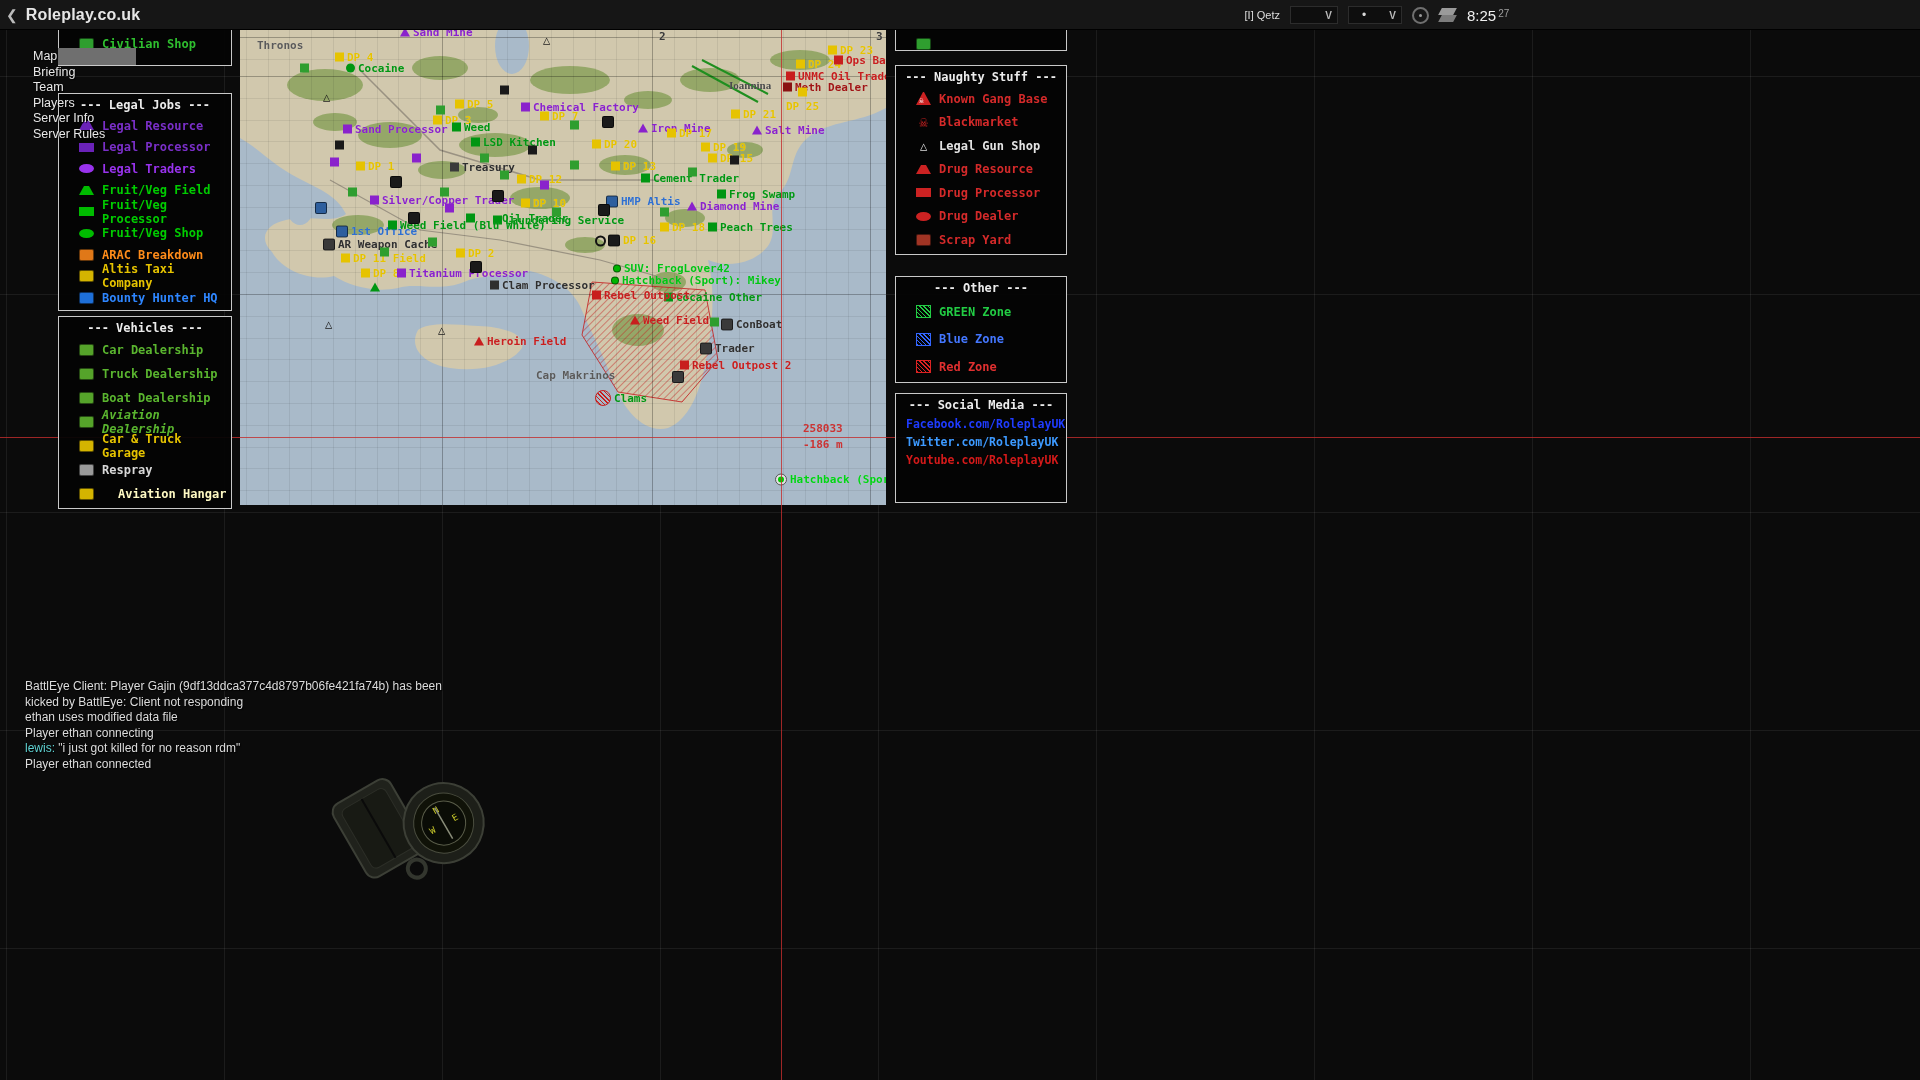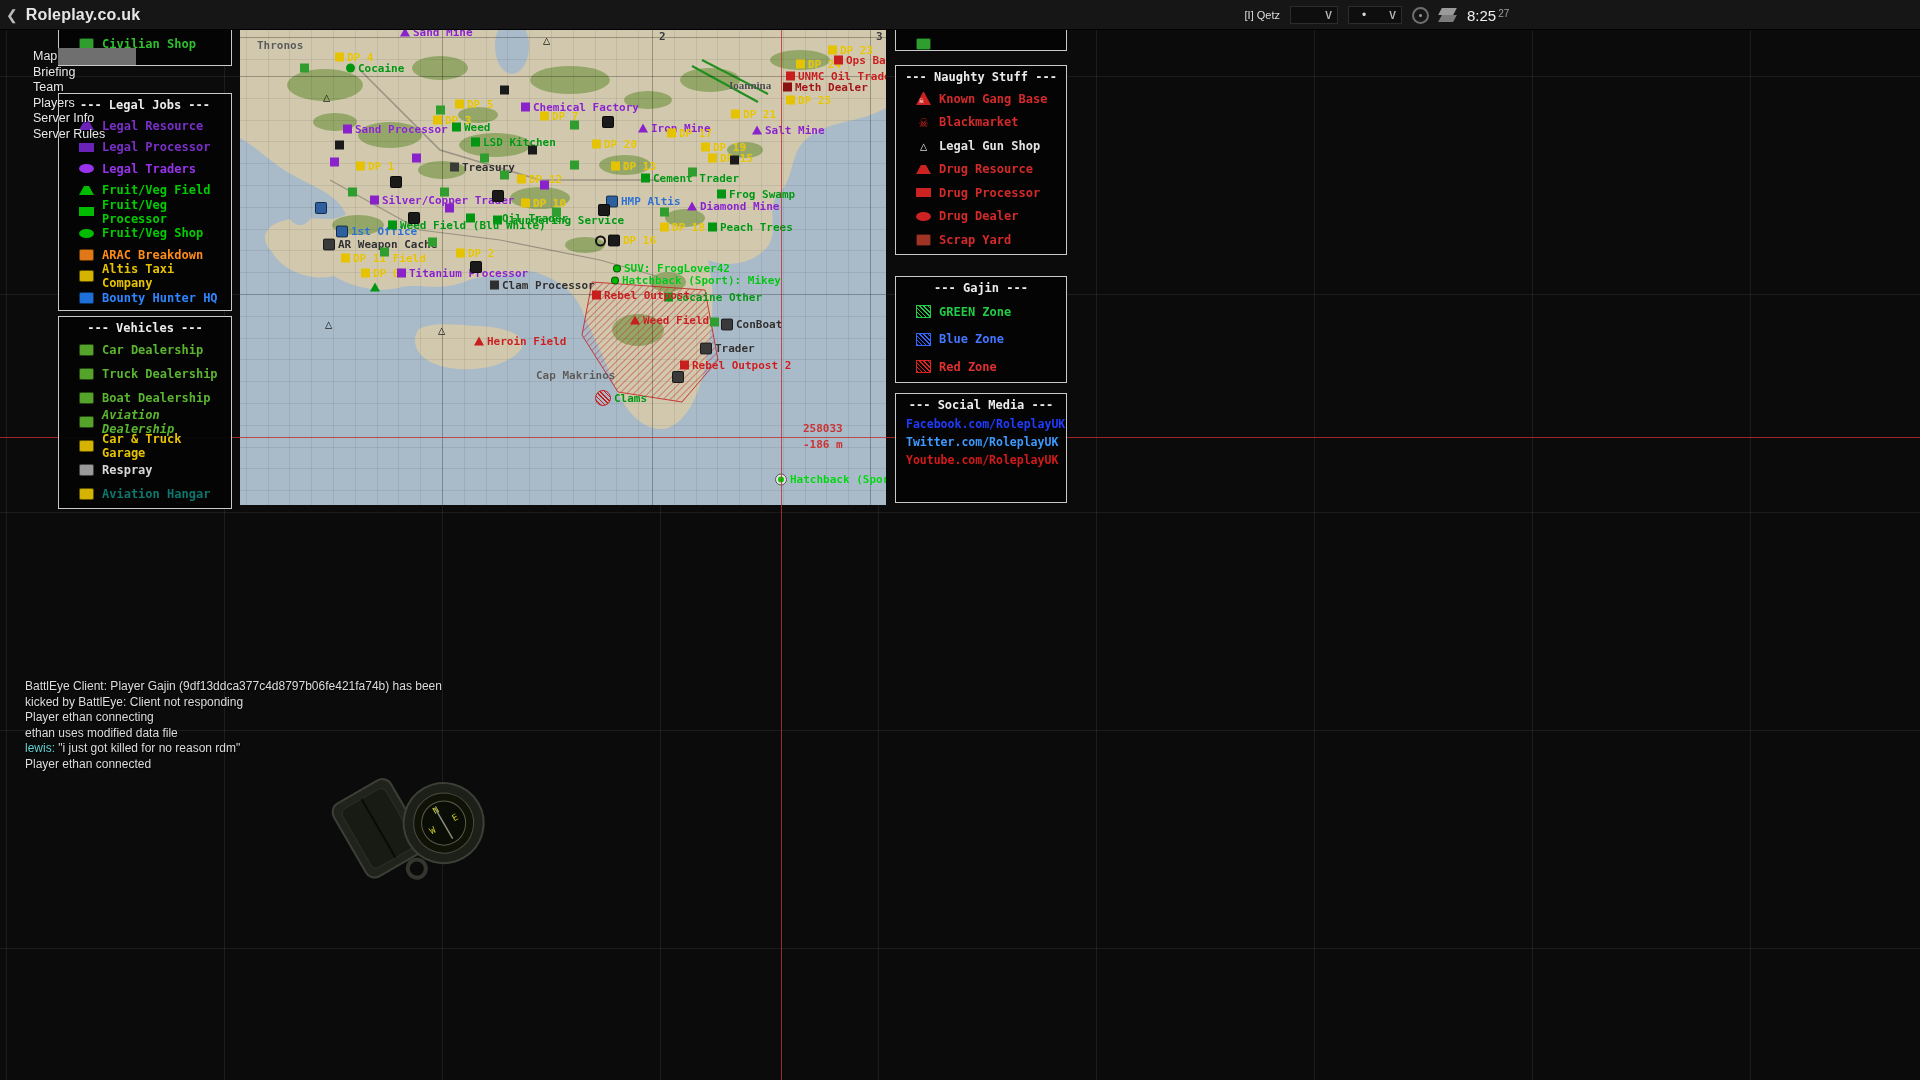--- a/index.html
+++ b/index.html
@@ -423,21 +423,21 @@
       <div class="mk" style="left: 594px; top: 30px;">
         <span class="mk-ic s-sq" style="color: rgb(200, 30, 30);"></span>
         <span class="mk-label" style="color: rgb(200, 30, 30);">Ops Base</span>
       </div>
 
       <div class="mk" style="left: 588px; top: 20px;">
         <span class="mk-ic s-sq" style="color: rgb(230, 195, 0);"></span>
         <span class="mk-label" style="color: rgb(230, 195, 0);">DP 23</span>
       </div>
 
-      <div class="mk" style="left: 546px; top: 70px;">
+      <div class="mk" style="left: 546px; top: 70px; flex-direction: column;">
         <span class="mk-ic s-sq" style="color: rgb(230, 195, 0);"></span>
         <span class="mk-label" style="color: rgb(230, 195, 0);">DP 25</span>
       </div>
 
       <div class="mk" style="left: 96px; top: 201px;">
         <span class="mk-ic s-box" style="color: rgb(46, 95, 158);"></span>
         <span class="mk-label" style="color: rgb(46, 111, 208);">1st Office</span>
       </div>
 
       <div class="mk" style="left: 83px; top: 214px;">
@@ -738,21 +738,21 @@
         <span class="p-label" style="color: rgb(230, 195, 0);">Car &amp; Truck Garage</span>
       </div>
 
       <div class="p-item">
         <span class="p-ic s-box" style="color: rgb(154, 154, 154);"></span>
         <span class="p-label" style="color: rgb(216, 216, 216);">Respray</span>
       </div>
 
       <div class="p-item">
         <span class="p-ic s-box" style="color: rgb(212, 180, 0);"></span>
-        <span class="p-label" style="color: #0f766e;">Aviation Hangar</span>
+        <span class="p-label" style="color: #fef9c3; margin-left: 16px;">Aviation Hangar</span>
       </div>
     </div>
 </div>
 
 <div class="panel p-cut" style="left:895px;top:30px;width:172px;height:21px;border-top:none">
   <div>
 
       <div class="p-item">
         <span class="p-ic s-box" style="color: rgb(47, 158, 47);"></span>
         <span class="p-label" style="color: rgb(47, 191, 47);"></span>
@@ -795,21 +795,21 @@
       </div>
 
       <div class="p-item">
         <span class="p-ic s-box" style="color: rgb(160, 52, 36);"></span>
         <span class="p-label" style="color: rgb(212, 42, 42);">Scrap Yard</span>
       </div>
     </div>
 </div>
 
 <div class="panel p-other" style="left:895px;top:276px;width:172px;height:107px">
-  <div class="p-title">--- Gajin ---</div>
+  <div class="p-title">--- Other ---</div>
   <div>
 
       <div class="p-item">
         <span class="p-ic s-hatch" style="color: rgb(34, 204, 68);"></span>
         <span class="p-label" style="color: rgb(34, 204, 68);">GREEN Zone</span>
       </div>
 
       <div class="p-item">
         <span class="p-ic s-hatch" style="color: rgb(51, 102, 255);"></span>
         <span class="p-label" style="color: rgb(68, 119, 255);">Blue Zone</span>
@@ -878,23 +878,23 @@
       </span>
   </div>
 </div>
 
 <div class="chat">
 
     <div class="chat-line"><span class="chat-pre"></span><span>BattlEye Client: Player Gajin (9df13ddca377c4d8797b06fe421fa74b) has been</span></div>
 
     <div class="chat-line"><span class="chat-pre"></span><span>kicked by BattlEye: Client not responding</span></div>
 
+    <div class="chat-line"><span class="chat-pre"></span><span>ethan uses modified data file</span></div>
+
     <div class="chat-line"><span class="chat-pre"></span><span>Player ethan connecting</span></div>
-
-    <div class="chat-line"><span class="chat-pre"></span><span>ethan uses modified data file</span></div>
 
     <div class="chat-line"><span class="chat-pre" style="color: rgb(95, 211, 211);">lewis:</span><span> "i just got killed for no reason rdm"</span></div>
 
     <div class="chat-line"><span class="chat-pre"></span><span>Player ethan connected</span></div>
   </div>
 
 <svg class="compass" width="190" height="120" viewBox="0 0 190 120">
   <g transform="rotate(-30 95 60)">
     <rect x="28" y="8" width="66" height="84" rx="10" fill="#20221c" stroke="#3c3f36" stroke-width="2"></rect>
     <rect x="36" y="16" width="50" height="68" rx="6" fill="#181a14" stroke="#2c2e27"></rect>

